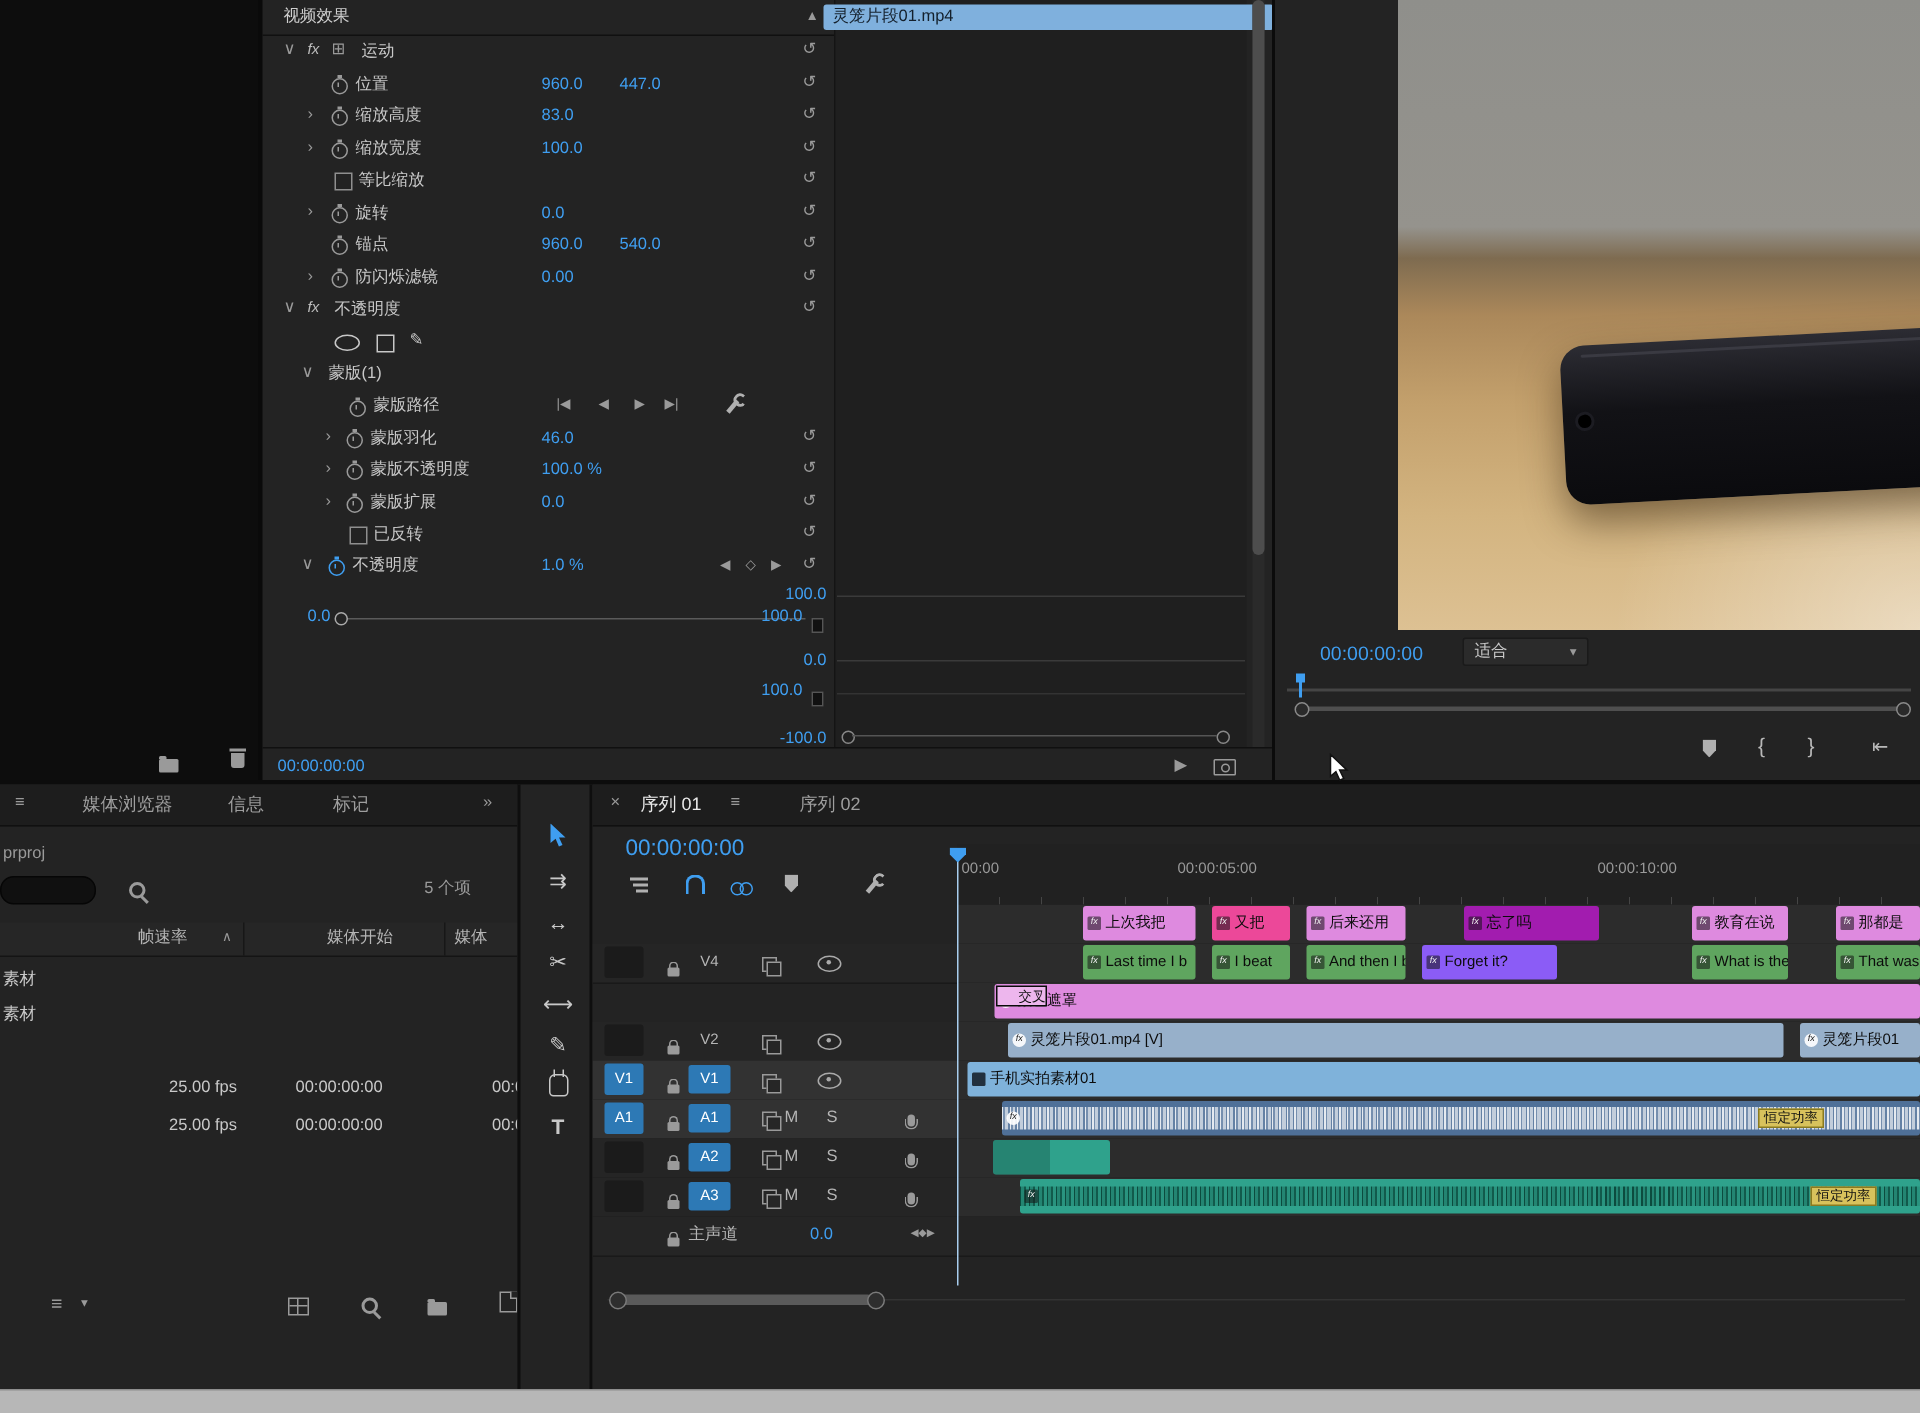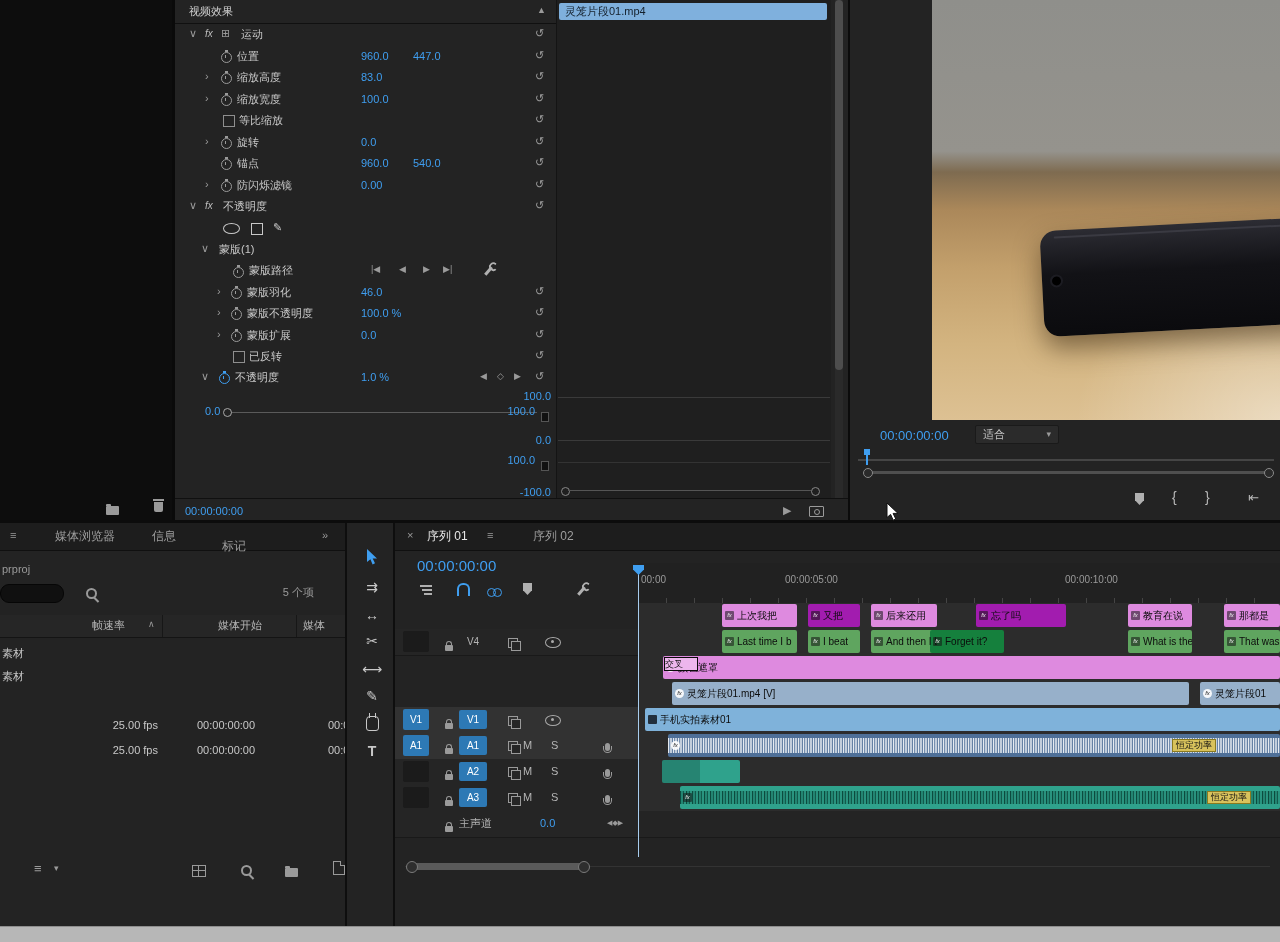--- a/index.html
+++ b/index.html
@@ -101,21 +101,21 @@
   <div class="abs" style="left:0;top:0;width:172px;height:520px;background:#0d0d0d">
     <span class="abs i-folder" style="left:106px;top:502px"></span>
     <span class="abs i-trash" style="left:138px;top:499px"></span>
   </div>
 
   <div class="abs" style="left:172px;top:0;width:676px;height:520px;background:#232323;border-left:3px solid #0a0a0a;box-sizing:border-box">
     
     <div class="abs" style="left:382px;top:0;width:274px;height:498px;background:#1f1f1f"></div>
     <div class="abs" style="left:381px;top:0;width:1px;height:498px;background:#141414"></div>
     
-    <div class="abs" style="left:384px;top:3px;width:268px;height:17px;background:#7fb0dd;border-radius:2px;color:#14202c;display:flex;align-items:center;padding:0 6px;box-sizing:border-box">
+    <div class="abs" style="left:374px;top:3px;width:300px;height:17px;background:#7fb0dd;border-radius:2px;color:#14202c;display:flex;align-items:center;padding:0 6px;box-sizing:border-box">
       <span class="nowrap">灵笼片段01.mp4</span>
     </div>
     
     <div class="abs" style="left:0;top:0;width:381px;height:23px;border-bottom:1px solid #101010">
       <span class="abs" style="left:14px;top:5px;color:#d0d0d0">视频效果</span>
       <span class="abs dim" style="left:362px;top:5px;font-size:9px">▲</span>
     </div>
 
     
     <div class="ecr" style="top:24px">
@@ -293,21 +293,21 @@
     <span class="abs" style="left:398px;top:490px;font-size:13px;color:#b8b8b8">⇤</span>
   </div>
 
   <div class="abs" style="left:0;top:520px;width:1280px;height:3px;background:#0c0c0c"></div>
 
   <div class="abs" style="left:0;top:523px;width:345px;height:403px;background:#232323;overflow:hidden">
     <div class="abs" style="left:0;top:0;width:345px;height:27px;background:#1d1d1d;border-bottom:1px solid #101010">
       <span class="abs dim" style="left:10px;top:6px">≡</span>
       <span class="abs tabtxt" style="left:55px;top:6px">媒体浏览器</span>
       <span class="abs tabtxt" style="left:152px;top:6px">信息</span>
-      <span class="abs tabtxt" style="left:222px;top:16px">标记</span>
+      <span class="abs tabtxt" style="left:222px;top:6px">标记</span>
       <span class="abs dim" style="left:322px;top:6px">»</span>
     </div>
     <span class="abs dim nowrap" style="left:2px;top:40px">prproj</span>
     <div class="abs" style="left:0;top:61px;width:62px;height:17px;background:#101010;border:1px solid #060606;border-radius:9px"></div>
     <span class="abs i-search" style="left:86px;top:62px"></span>
     <span class="abs dim r" style="left:252px;top:63px;width:62px">5 个项</span>
     
     <div class="abs" style="left:0;top:92px;width:345px;height:22px;border-bottom:1px solid #141414;background:#262626">
       <span class="abs" style="left:92px;top:4px;color:#b5b5b5">帧速率</span>
       <span class="abs dim" style="left:148px;top:4px;font-size:9px">∧</span>
@@ -389,20 +389,27 @@
     <div class="lane" style="top:288px;background:#242424"></div>
 
     
     <div class="trow" style="top:106px">
       <div class="badge"></div>
       <span class="abs i-lock" style="left:50px;top:11px"></span>
       <span class="tname">V4</span>
       <span class="abs i-sync" style="left:102px;top:8px"></span>
       <span class="abs i-eye" style="left:126px;top:8px"></span>
     </div>
+    <div class="trow" style="top:158px">
+      <div class="badge"></div>
+      <span class="abs i-lock" style="left:50px;top:11px"></span>
+      <span class="tname">V2</span>
+      <span class="abs i-sync" style="left:102px;top:8px"></span>
+      <span class="abs i-eye" style="left:126px;top:8px"></span>
+    </div>
     <div class="trow sel" style="top:184px">
       <div class="badge on">V1</div>
       <span class="abs i-lock" style="left:50px;top:11px"></span>
       <span class="tname on">V1</span>
       <span class="abs i-sync" style="left:102px;top:8px"></span>
       <span class="abs i-eye" style="left:126px;top:8px"></span>
     </div>
     <div class="trow sel" style="top:210px">
       <div class="badge on">A1</div>
       <span class="abs i-lock" style="left:50px;top:11px"></span>
@@ -435,21 +442,21 @@
       <span class="abs" style="left:64px;top:6px;color:#b5b5b5">主声道</span>
       <span class="abs blue" style="left:145px;top:6px">0.0</span>
       <span class="abs dim" style="left:212px;top:8px;font-size:7px">◀◆▶</span>
     </div>
 
     
     <div class="clip" style="left:327px;top:81px;width:75px;background:#de8adf">
         <span class="fxsq">fx</span>
         <span>上次我把</span>
       </div>
-    <div class="clip" style="left:413px;top:81px;width:52px;background:#a21caf">
+    <div class="clip" style="left:413px;top:81px;width:52px;background:#ec4899">
         <span class="fxsq">fx</span>
         <span>又把</span>
       </div>
     <div class="clip" style="left:476px;top:81px;width:66px;background:#de8adf">
         <span class="fxsq">fx</span>
         <span>后来还用</span>
       </div>
     <div class="clip" style="left:581px;top:81px;width:90px;background:#a21caf">
         <span class="fxsq">fx</span>
         <span>忘了吗</span>
@@ -468,38 +475,38 @@
         <span>Last time I b</span>
       </div>
     <div class="clip" style="left:413px;top:107px;width:52px;background:#5fa55f">
         <span class="fxsq">fx</span>
         <span>I beat</span>
       </div>
     <div class="clip" style="left:476px;top:107px;width:66px;background:#5fa55f">
         <span class="fxsq">fx</span>
         <span>And then I b</span>
       </div>
-    <div class="clip" style="left:535px;top:107px;width:74px;background:#15803d">
+    <div class="clip" style="left:553px;top:107px;width:90px;background:#8b5cf6">
         <span class="fxsq">fx</span>
         <span>Forget it?</span>
       </div>
     <div class="clip" style="left:733px;top:107px;width:64px;background:#5fa55f">
         <span class="fxsq">fx</span>
         <span>What is the i</span>
       </div>
     <div class="clip" style="left:829px;top:107px;width:56px;background:#5fa55f">
         <span class="fxsq">fx</span>
         <span>That was</span>
       </div>
     
     <div class="clip" style="left:268px;top:133px;width:617px;background:#de8adf">
         <span class="fxc">fx</span>
         <span>颜色遮罩</span>
       </div>
-    <div class="abs" style="left:269px;top:134px;width:34px;height:14px;background:#edb6ed;border:1px solid #0a0a0a;color:#111;font-size:9px;display:flex;align-items:center;justify-content:flex-start;z-index:2;box-sizing:border-box">
+    <div class="abs" style="left:269px;top:134px;width:34px;height:14px;background:#edb6ed;border:1px solid #0a0a0a;color:#111;font-size:9px;display:flex;align-items:center;justify-content:flex-end;z-index:2;box-sizing:border-box">
         <span>交叉</span>
       </div>
     
     <div class="clip" style="left:277px;top:159px;width:517px;background:#97b0ca">
         <span class="fxc">fx</span>
         <span>灵笼片段01.mp4 [V]</span>
       </div>
     <div class="clip" style="left:805px;top:159px;width:80px;background:#97b0ca">
         <span class="fxc">fx</span>
         <span>灵笼片段01</span>

